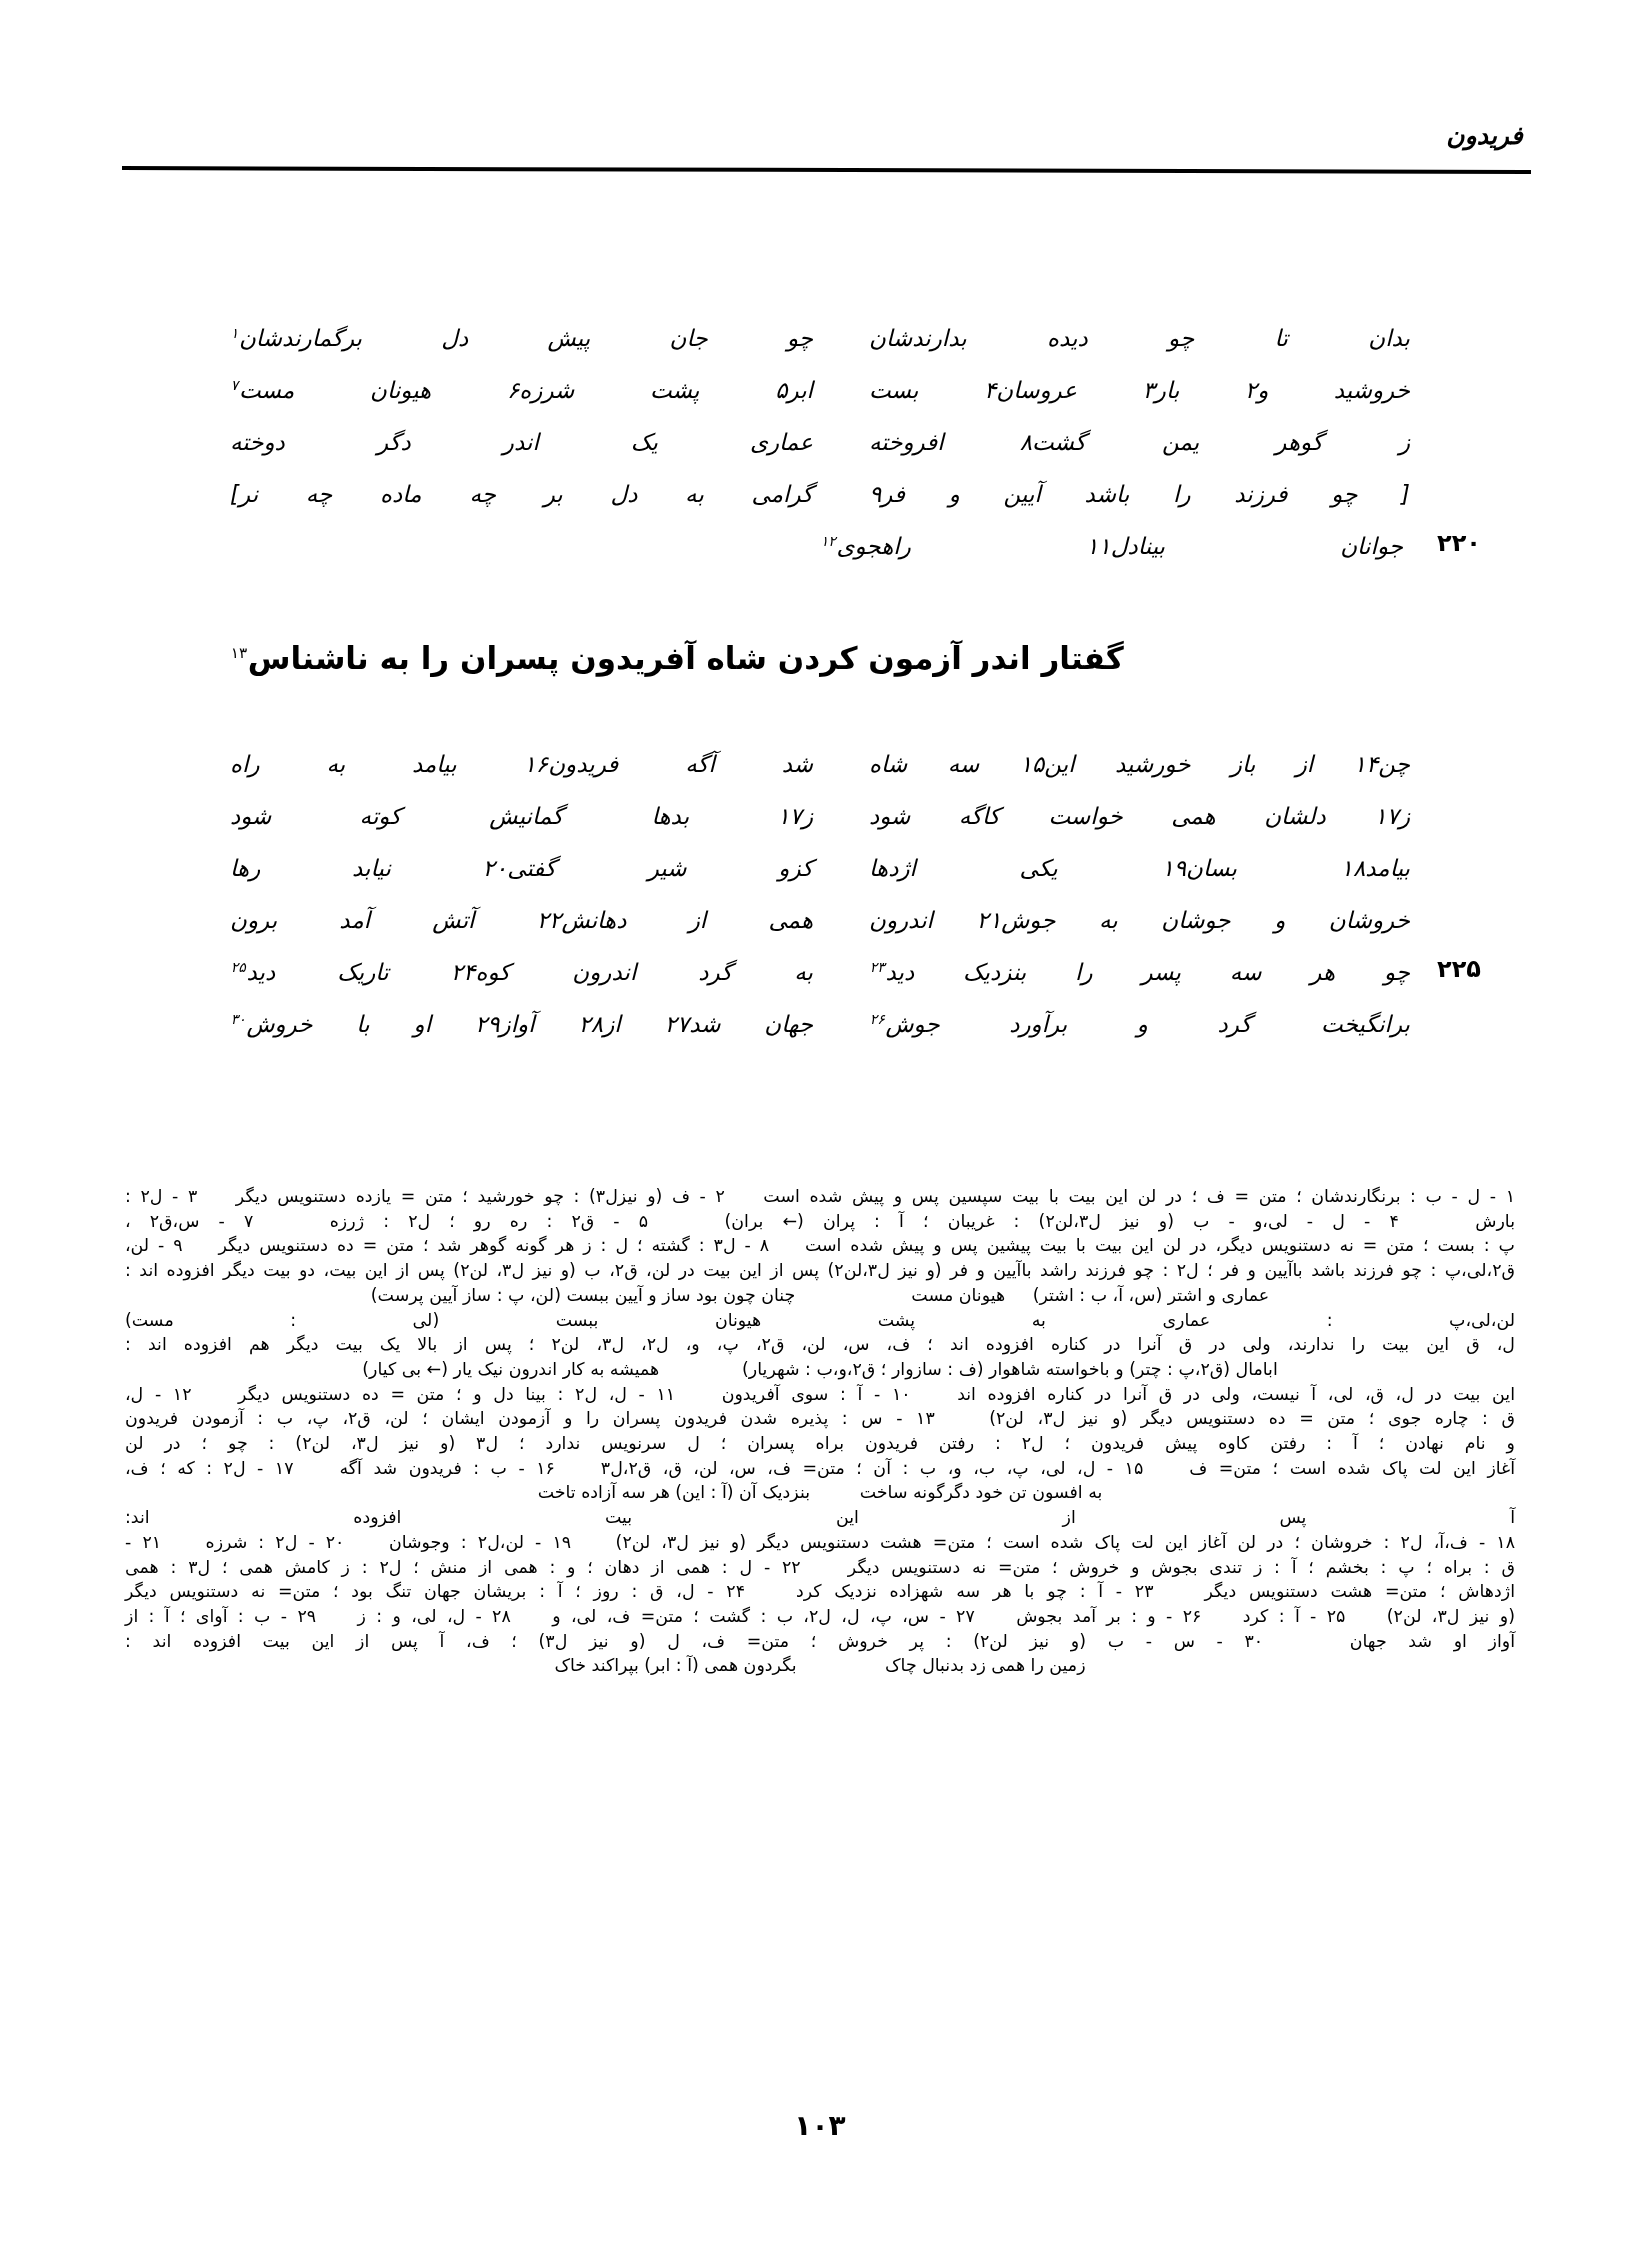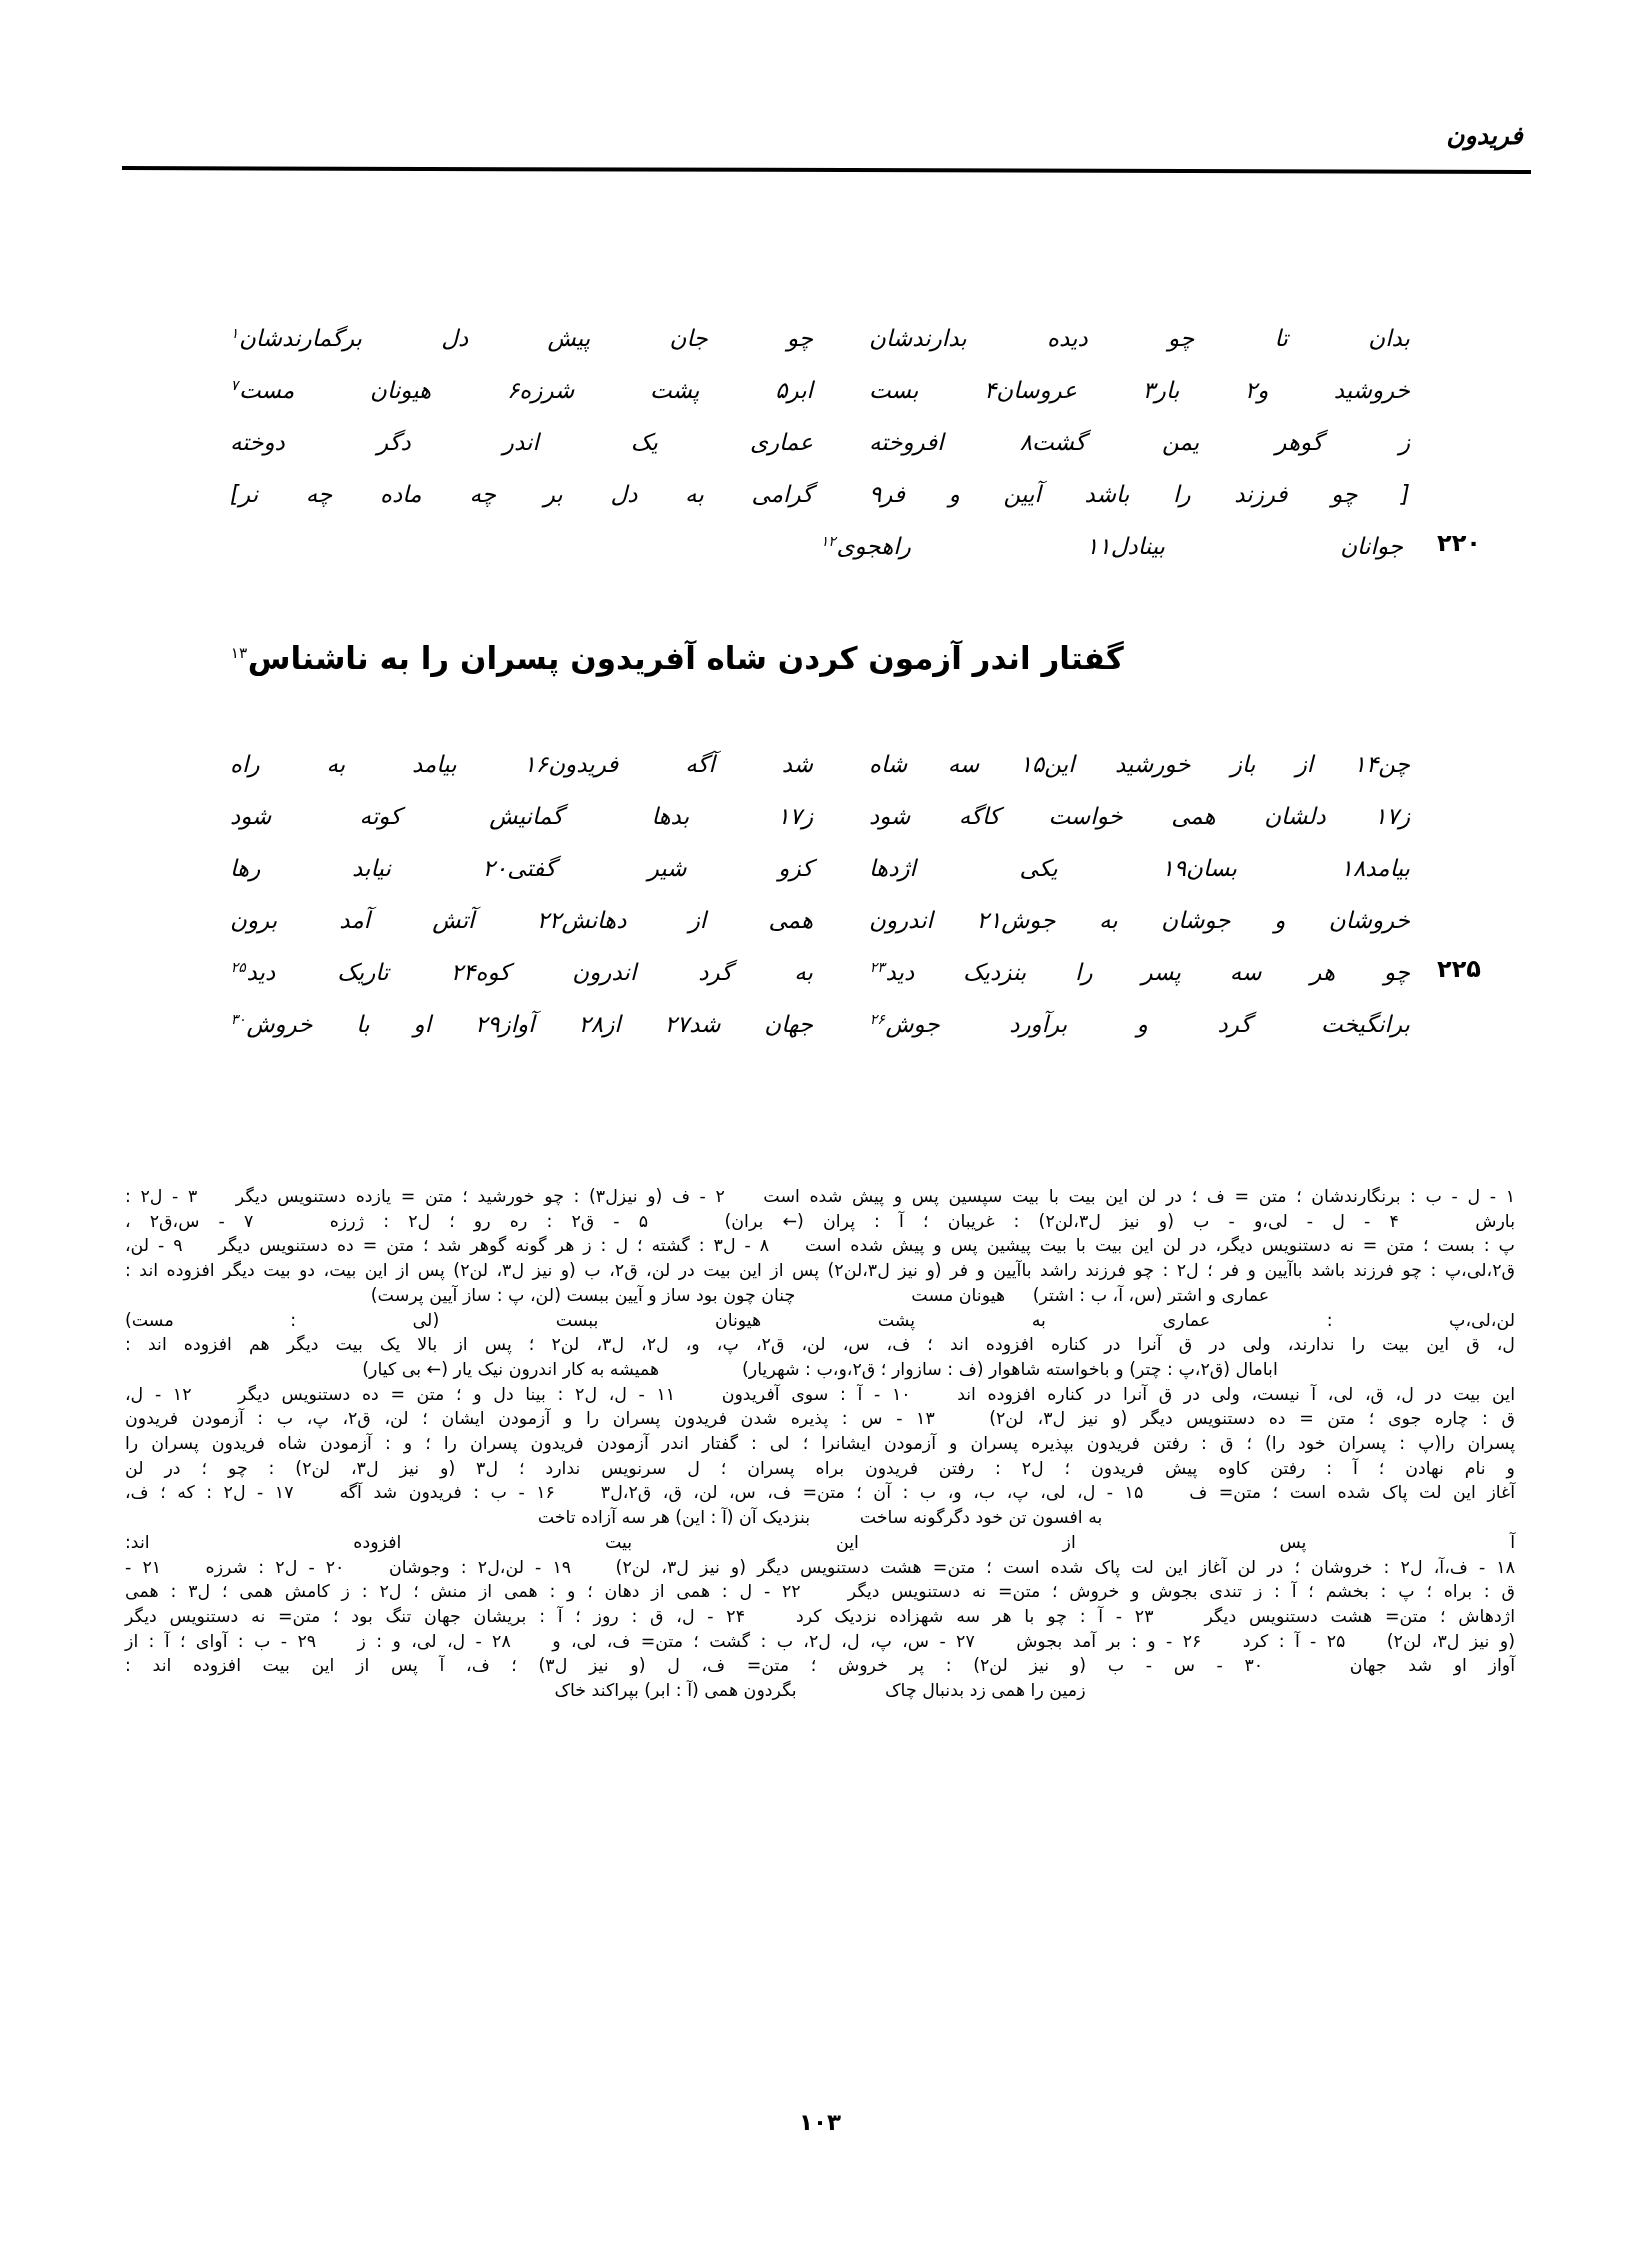--- a/index.html
+++ b/index.html
@@ -150,21 +150,21 @@
   }
   .app-line.center { text-align: center; }
 
   
   .folio {
     position: absolute;
     top: 2109px;
     right: 0;
     left: 0;
     text-align: center;
-    font-size: 23px;
+    font-size: 28px;
     font-weight: bold;
     direction: rtl;
   }
 </style>
 </head>
 <body>
 
 <div class="page">
 
   <div class="running-head">
@@ -231,21 +231,20 @@
       <div class="app-line justify-both">۱ - ل - ب : برنگارندشان ؛ متن = ف ؛ در لن این بیت با بیت سپسین پس و پیش شده است    ۲ - ف (و نیزل۳) : چو خورشید ؛ متن = یازده دستنویس دیگر    ۳ - ل۲ :</div>
       <div class="app-line justify-both">بارش    ۴ - ل - لی،و - ب (و نیز ل۳،لن۲) : غریبان ؛ آ : پران (← بران)    ۵ - ق۲ : ره رو ؛ ل۲ : ژرزه    ۷ - س،ق۲ ،</div>
       <div class="app-line justify-both">پ : بست ؛ متن = نه دستنویس دیگر، در لن این بیت با بیت پیشین پس و پیش شده است    ۸ - ل۳ : گشته ؛ ل : ز هر گونه گوهر شد ؛ متن = ده دستنویس دیگر    ۹ - لن،</div>
       <div class="app-line justify-both">ق۲،لی،پ : چو فرزند باشد باآیین و فر ؛ ل۲ : چو فرزند راشد باآیین و فر (و نیز ل۳،لن۲) پس از این بیت در لن، ق۲، ب (و نیز ل۳، لن۲) پس از این بیت، دو بیت دیگر افزوده اند :</div>
       <div class="app-line center">عماری و اشتر (س، آ، ب : اشتر)     هیونان مست                     چنان چون بود ساز و آیین ببست (لن، پ : ساز آیین پرست)</div>
       <div class="app-line justify-both">لن،لی،پ : عماری به پشت هیونان ببست (لی : مست)</div>
       <div class="app-line justify-both">ل، ق این بیت را ندارند، ولی در ق آنرا در کناره افزوده اند ؛ ف، س، لن، ق۲، پ، و، ل۲، ل۳، لن۲ ؛ پس از بالا یک بیت دیگر هم افزوده اند :</div>
       <div class="app-line center">ابامال (ق۲،پ : چتر) و باخواسته شاهوار (ف : سازوار ؛ ق۲،و،ب : شهریار)               همیشه به کار اندرون نیک یار (← بی کیار)</div>
       <div class="app-line justify-both">این بیت در ل، ق، لی، آ نیست، ولی در ق آنرا در کناره افزوده اند    ۱۰ - آ : سوی آفریدون    ۱۱ - ل، ل۲ : بینا دل و ؛ متن = ده دستنویس دیگر    ۱۲ - ل،</div>
       <div class="app-line justify-both">ق : چاره جوی ؛ متن = ده دستنویس دیگر (و نیز ل۳، لن۲)    ۱۳ - س : پذیره شدن فریدون پسران را و آزمودن ایشان ؛ لن، ق۲، پ، ب : آزمودن فریدون</div>
-      <div class="app-line justify-both">پسران را(پ : پسران خود را) ؛ ق : رفتن فریدون بپذیره پسران و آزمودن ایشانرا ؛ لی : گفتار اندر آزمودن فریدون پسران را ؛ و : آزمودن شاه فریدون پسران را</div>
       <div class="app-line justify-both">و نام نهادن ؛ آ : رفتن کاوه پیش فریدون ؛ ل۲ : رفتن فریدون براه پسران ؛ ل سرنویس ندارد ؛ ل۳ (و نیز ل۳، لن۲) : چو ؛ در لن</div>
       <div class="app-line justify-both">آغاز این لت پاک شده است ؛ متن= ف    ۱۵ - ل، لی، پ، ب، و، ب : آن ؛ متن= ف، س، لن، ق، ق۲،ل۳    ۱۶ - ب : فریدون شد آگه    ۱۷ - ل۲ : که ؛ ف،</div>
       <div class="app-line center">به افسون تن خود دگرگونه ساخت         بنزدیک آن (آ : این) هر سه آزاده تاخت</div>
       <div class="app-line justify-both">آ پس از این بیت افزوده اند:</div>
       <div class="app-line justify-both">۱۸ - ف،آ، ل۲ : خروشان ؛ در لن آغاز این لت پاک شده است ؛ متن= هشت دستنویس دیگر (و نیز ل۳، لن۲)    ۱۹ - لن،ل۲ : وجوشان    ۲۰ - ل۲ : شرزه    ۲۱ -</div>
       <div class="app-line justify-both">ق : براه ؛ پ : بخشم ؛ آ : ز تندی بجوش و خروش ؛ متن= نه دستنویس دیگر    ۲۲ - ل : همی از دهان ؛ و : همی از منش ؛ ل۲ : ز کامش همی ؛ ل۳ : همی</div>
       <div class="app-line justify-both">اژدهاش ؛ متن= هشت دستنویس دیگر    ۲۳ - آ : چو با هر سه شهزاده نزدیک کرد    ۲۴ - ل، ق : روز ؛ آ : بریشان جهان تنگ بود ؛ متن= نه دستنویس دیگر</div>
       <div class="app-line justify-both">(و نیز ل۳، لن۲)    ۲۵ - آ : کرد    ۲۶ - و : بر آمد بجوش    ۲۷ - س، پ، ل، ل۲، ب : گشت ؛ متن= ف، لی، و    ۲۸ - ل، لی، و : ز    ۲۹ - ب : آوای ؛ آ : از</div>
       <div class="app-line justify-both">آواز او شد جهان    ۳۰ - س - ب (و نیز لن۲) : پر خروش ؛ متن= ف، ل (و نیز ل۳) ؛ ف، آ پس از این بیت افزوده اند :</div>
       <div class="app-line center">زمین را همی زد بدنبال چاک                بگردون همی (آ : ابر) بپراکند خاک</div>

